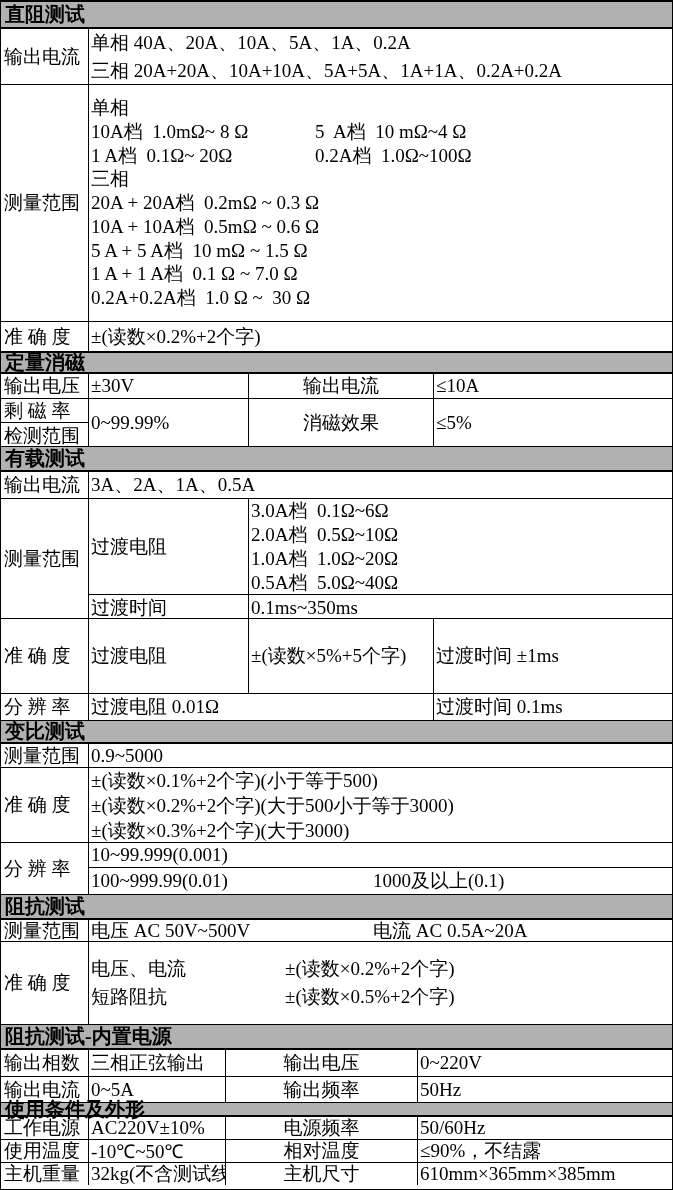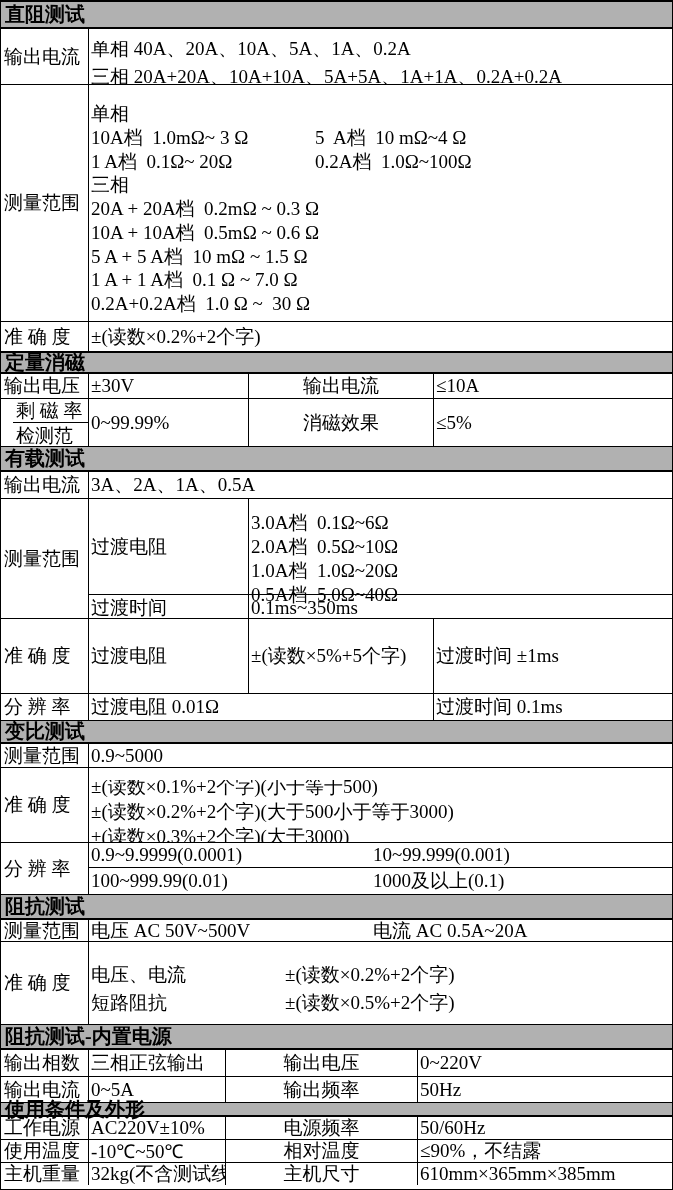--- a/index.html
+++ b/index.html
@@ -13,21 +13,21 @@
     box-sizing:border-box;background:#b1b1b1;border-bottom:2px solid #000;
     font-weight:bold;font-size:20px;padding-left:4px;display:flex;align-items:center;
   }
   .row{box-sizing:border-box;display:flex;border-bottom:1px solid #000;}
   .cell{box-sizing:border-box;border-right:1px solid #000;display:flex;align-items:center;overflow:hidden;}
   .cell.last{border-right:none;}
   .cell.noborder{border-right:none;}
   .lab{width:88px;padding-left:3px;flex-shrink:0;}
   .val{padding-left:2px;white-space:pre;}
   .ctr{justify-content:center;padding-left:0;}
-  .col{display:flex;flex-direction:column;align-items:flex-start;justify-content:center;margin-top:12px;}
+  .col{display:flex;flex-direction:column;align-items:flex-start;justify-content:center;}
   .w160{width:160px;flex-shrink:0;}
   .w185{width:185px;flex-shrink:0;}
   .w345{width:345px;flex-shrink:0;}
   .w137{width:137px;flex-shrink:0;}
   .w192{width:192px;flex-shrink:0;}
   .grow{flex:1;min-width:0;}
   .stack{display:flex;flex-direction:column;flex:1;min-width:0;}
   .subrow{box-sizing:border-box;display:flex;}
   .bb{border-bottom:1px solid #000;}
   .chunk1-224{display:inline-block;width:224px;}
@@ -53,21 +53,21 @@
       <div class="lines" style="line-height:28px">三相 20A+20A、10A+10A、5A+5A、1A+1A、0.2A+0.2A</div>
     </div>
   </div>
 
   <div class="row" style="height:237px">
     <div class="cell lab">
         <span>测量范围</span>
       </div>
     <div class="cell last grow col val" style="line-height:23.7px">
       <div class="lines">单相</div>
-      <div class="lines"><span class="chunk1-224">10A档  1.0mΩ~ 3 Ω</span><span>5  A档  10 mΩ~4 Ω</span></div>
+      <div class="lines"><span class="chunk1-224">10A档  1.0mΩ~ 8 Ω</span><span>5  A档  10 mΩ~4 Ω</span></div>
       <div class="lines"><span class="chunk1-224">1 A档  0.1Ω~ 20Ω</span><span>0.2A档  1.0Ω~100Ω</span></div>
       <div class="lines">三相</div>
       <div class="lines">20A + 20A档  0.2mΩ ~ 0.3 Ω</div>
       <div class="lines">10A + 10A档  0.5mΩ ~ 0.6 Ω</div>
       <div class="lines">5 A + 5 A档  10 mΩ ~ 1.5 Ω</div>
       <div class="lines">1 A + 1 A档  0.1 Ω ~ 7.0 Ω</div>
       <div class="lines">0.2A+0.2A档  1.0 Ω ~  30 Ω</div>
     </div>
   </div>
 
@@ -87,21 +87,21 @@
         <span>输出电压</span>
       </div>
     <div class="cell w160 val"><span>±30V</span></div>
     <div class="cell w185 ctr">
         <span>输出电流</span>
       </div>
     <div class="cell last grow val"><span>≤10A</span></div>
   </div>
 
   <div class="row" style="height:48px">
-    <div class="cell lab noborder" style="border-right:1px solid #000;padding-left:12px">
+    <div class="cell lab noborder" style="border-right:1px solid #000;padding-left:0">
       <div class="stack" style="height:100%">
         <div class="subrow bb" style="height:24px;align-items:center;padding-left:3px">
             <span>剩 磁 率</span>
           </div>
         <div class="subrow" style="flex:1;align-items:center;padding-left:3px">
             <span>检测范围</span>
           </div>
       </div>
     </div>
     <div class="cell w160 val"><span>0~99.99%</span></div>
@@ -181,21 +181,21 @@
       <div class="lines">±(读数×0.3%+2个字)(大于3000)</div>
     </div>
   </div>
 
   <div class="row" style="height:52px">
     <div class="cell lab">
         <span>分 辨 率</span>
       </div>
     <div class="stack">
       <div class="subrow bb val" style="height:25px;align-items:center">
-        <span class="chunk1-282">0.9~9.9999(0.0001)</span><span>10~99.999(0.001)</span>
+        <span>10~99.999(0.001)</span>
       </div>
       <div class="subrow val" style="flex:1;align-items:center">
         <span class="chunk1-282">100~999.99(0.01)</span><span>1000及以上(0.1)</span>
       </div>
     </div>
   </div>
 
   <div class="hdr" style="height:25px">
     <span>阻抗测试</span>
   </div>

